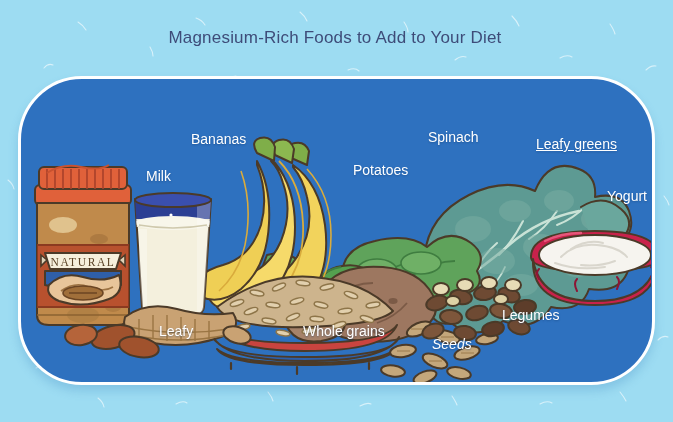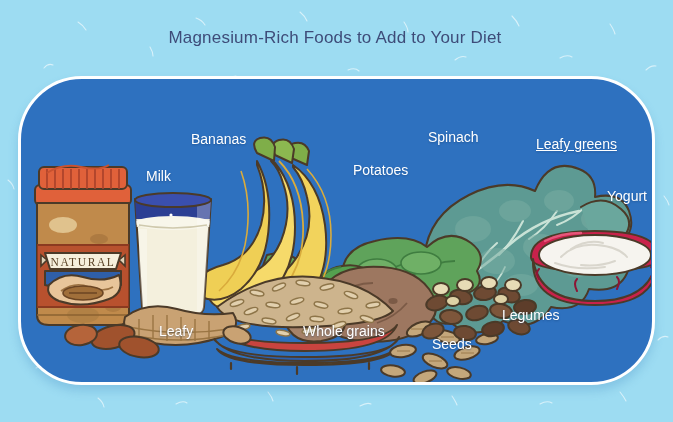--- a/index.html
+++ b/index.html
@@ -321,15 +321,15 @@
   </div>
 
   <div class="food-label" style="left:125px; top:89px;">Milk</div>
   <div class="food-label" style="left:170px; top:52px;">Bananas</div>
   <div class="food-label" style="left:332px; top:83px;">Potatoes</div>
   <div class="food-label" style="left:407px; top:50px;text-align:center;">Spinach</div>
   <div class="food-label" style="left:515px; top:57px;text-decoration:underline;">Leafy greens</div>
   <div class="food-label" style="left:586px; top:109px;">Yogurt</div>
   <div class="food-label" style="left:138px; top:244px;">Leafy</div>
   <div class="food-label" style="left:247px; top:244px;margin-left:35px;">Whole grains</div>
-  <div class="food-label" style="left:411px; top:257px;">Seeds</div>
+  <div class="food-label" style="left:411px; top:257px;font-style:italic;">Seeds</div>
   <div class="food-label" style="left:481px; top:228px;">Legumes</div>
 </div>
 
 </body></html>

